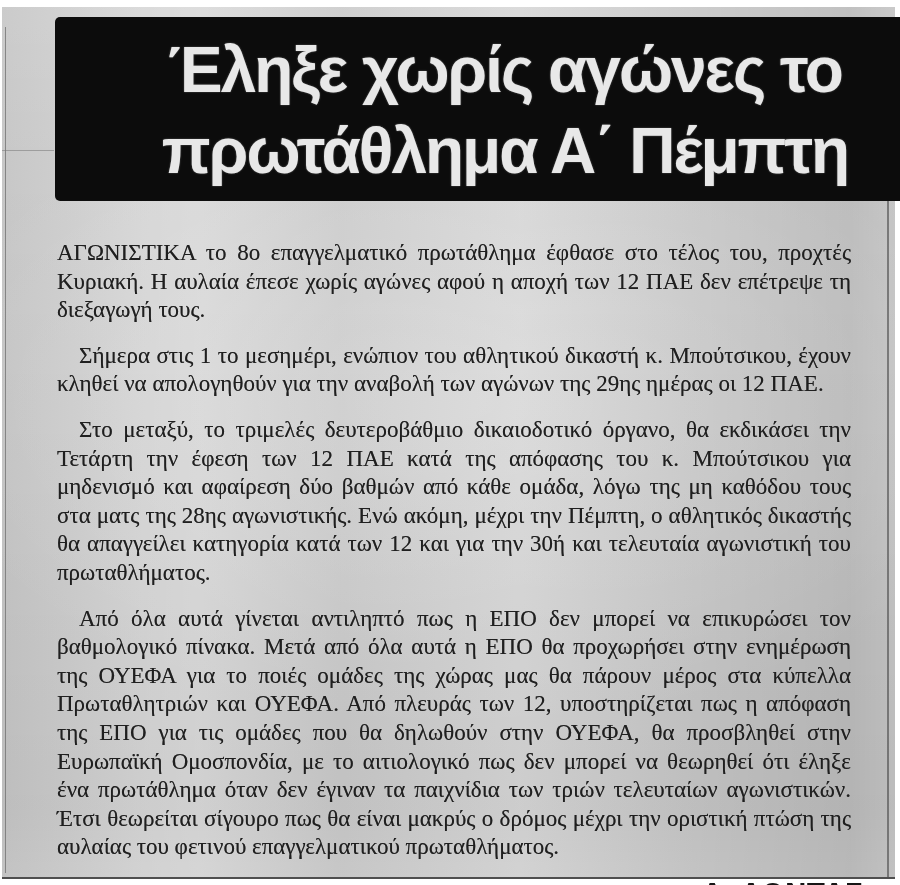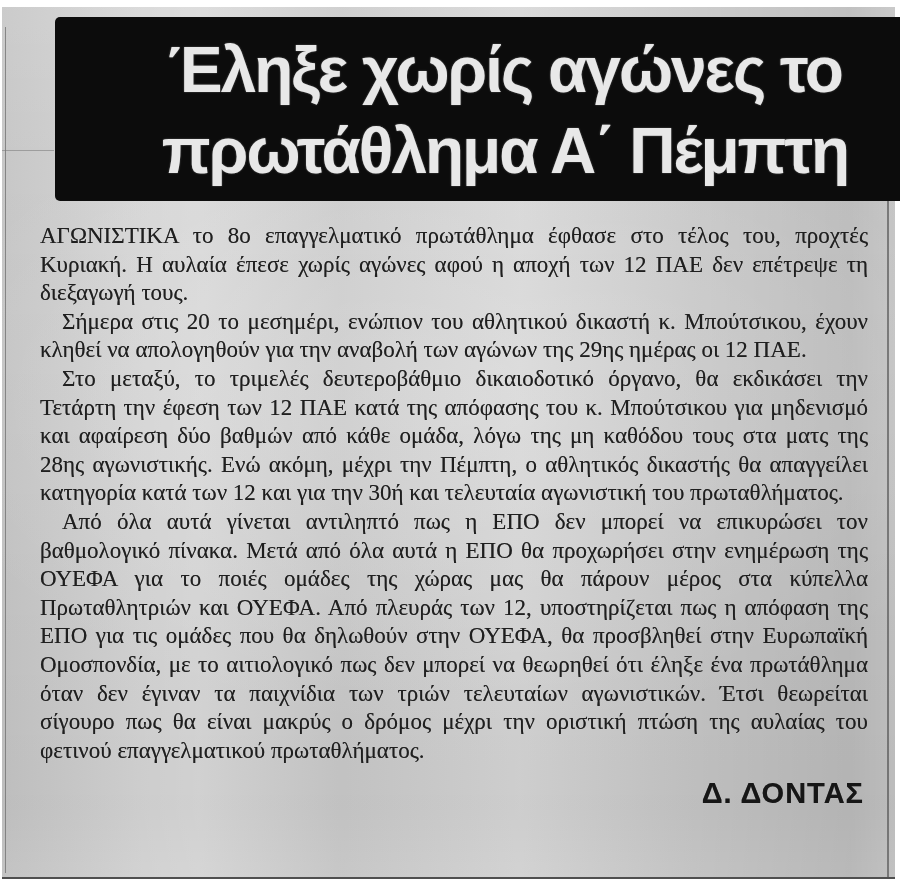--- a/index.html
+++ b/index.html
@@ -55,21 +55,21 @@
   .article {
     position: absolute;
     left: 38px; top: 215px;
     width: 828px;
     color: #1f1f1f;
     font-size: 23px;
     line-height: 28.6px;
     text-align: justify;
     text-shadow: 0 0 0.5px rgba(30,30,30,0.55);
   }
-  .article p { margin: 0; }
+  .article p { margin: 17px; }
   .article p + p { text-indent: 22px; }
   .article b { font-weight: 400; }
 
   .byline {
     margin-top: 14px;
     padding-right: 4px;
     text-align: right;
     font-family: "Liberation Sans", "DejaVu Sans", sans-serif;
     font-weight: 700;
     font-size: 29px;
@@ -86,21 +86,21 @@
   <div class="crease crease-h"></div>
 
   <div class="banner">
     <div class="h-line">Έληξε χωρίς αγώνες το</div>
     <div class="h-line">πρωτάθλημα Α΄ Πέμπτη</div>
   </div>
 
   <div class="article">
     <p><span>ΑΓΩΝΙΣΤΙΚΑ το 8ο επαγγελματικό πρωτάθλημα έφθασε στο τέλος του, προχτές Κυριακή. Η αυλαία έπεσε χωρίς αγώνες αφού η αποχή των 12 ΠΑΕ δεν επέτρεψε τη διεξαγωγή τους.</span></p>
 
-    <p><span>Σήμερα στις 20 το μεσημέρι, ενώπιον του αθλητικού δικαστή κ. </span><b>Μπούτσικου,</b><span> έχουν κληθεί να απολογηθούν για την αναβολή των αγώνων της 29ης ημέρας οι 12 ΠΑΕ.</span></p>
+    <p><span>Σήμερα στις 1 το μεσημέρι, ενώπιον του αθλητικού δικαστή κ. </span><b>Μπούτσικου,</b><span> έχουν κληθεί να απολογηθούν για την αναβολή των αγώνων της 29ης ημέρας οι 12 ΠΑΕ.</span></p>
 
     <p><span>Στο μεταξύ, το τριμελές δευτεροβάθμιο δικαιοδοτικό όργανο, θα εκδικάσει την Τετάρτη την έφεση των 12 ΠΑΕ κατά της απόφασης του κ. </span><b>Μπούτσικου</b><span> για μηδενισμό και αφαίρεση δύο βαθμών από κάθε ομάδα, λόγω της μη καθόδου τους στα ματς της 28ης αγωνιστικής. Ενώ ακόμη, μέχρι την Πέμπτη, ο αθλητικός δικαστής θα απαγγείλει κατηγορία κατά των 12 και για την 30ή και τελευταία αγωνιστική του πρωταθλήματος.</span></p>
 
     <p><span>Από όλα αυτά γίνεται αντιληπτό πως η ΕΠΟ δεν μπορεί να επικυρώσει τον βαθμολογικό πίνακα. Μετά από όλα αυτά η ΕΠΟ θα προχωρήσει στην ενημέρωση της ΟΥΕΦΑ για το ποιές ομάδες της χώρας μας θα πάρουν μέρος στα κύπελλα Πρωταθλητριών και ΟΥΕΦΑ. Από πλευράς των 12, υποστηρίζεται πως η απόφαση της ΕΠΟ για τις ομάδες που θα δηλωθούν στην ΟΥΕΦΑ, θα </span><b>προσβληθεί</b><span> στην Ευρωπαϊκή Ομοσπονδία, με το αιτιολογικό πως δεν μπορεί να θεωρηθεί ότι έληξε ένα πρωτάθλημα όταν δεν έγιναν τα παιχνίδια των τριών τελευταίων αγωνιστικών. Έτσι θεωρείται σίγουρο πως θα είναι μακρύς ο δρόμος μέχρι την οριστική πτώση της αυλαίας του φετινού επαγγελματικού πρωταθλήματος.</span></p>
 
     <div class="byline">Δ. ΔΟΝΤΑΣ</div>
   </div>
 </div>
 
 </body></html>

